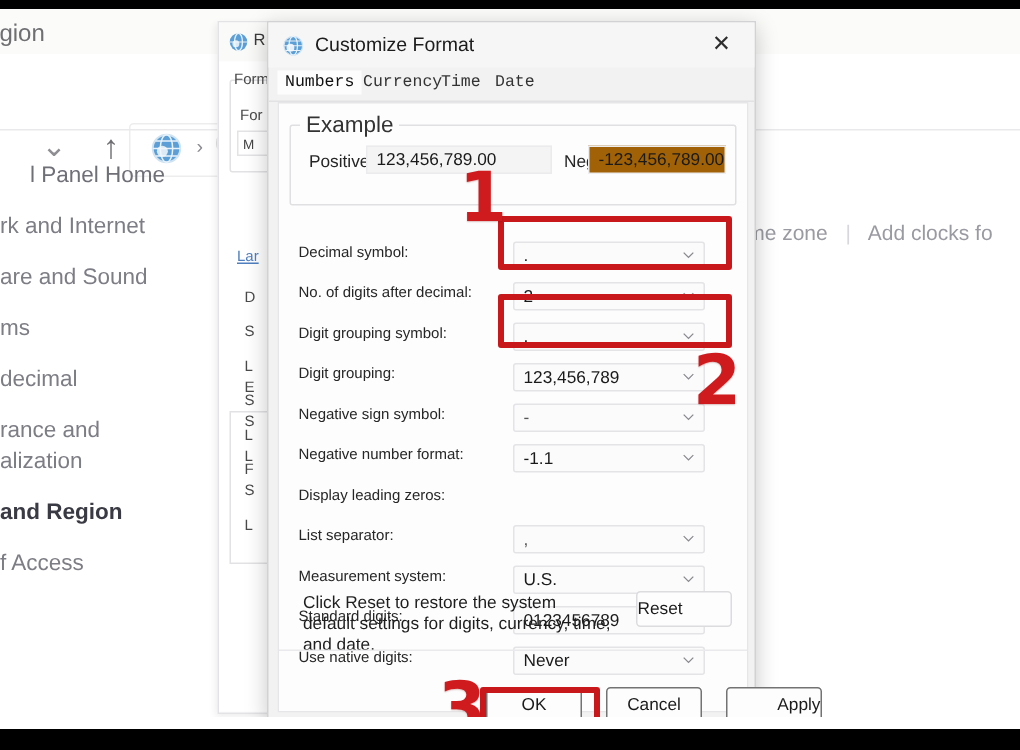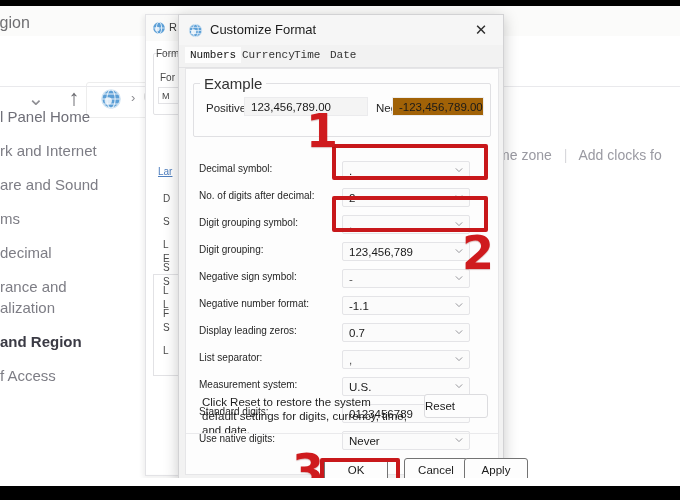--- a/index.html
+++ b/index.html
@@ -25,21 +25,21 @@
   #addr-chip{position:absolute;left:86px;top:44px;width:70px;height:34px;background:#fff;
              border:1px solid #ededed;border-radius:3px;}
   #globe1{position:absolute;left:100px;top:50px;width:22px;height:22px;}
   #addr-sep{position:absolute;left:131px;top:52px;font-size:13px;color:#8b8b90;}
   #addr-text{position:absolute;left:143px;top:48px;font-size:19px;color:#dedede;white-space:nowrap;}
 
   #bg-divider{position:absolute;left:0;top:86px;width:680px;height:1px;background:#e9e9ec;}
 
   #side-list{position:absolute;left:0;top:108px;width:180px;}
   .side-item{font-size:15px;color:#7d7d85;line-height:17px;margin-bottom:17px;white-space:nowrap;}
-  .side-item.home{color:#6f6f78;}
+  .side-item.home{color:#6f6f78;padding-left:20px;}
   .side-item.two{margin-bottom:4px;}
   .side-item.sel{color:#3a3a44;font-weight:bold;}
 
   #right-links{position:absolute;left:495px;top:147px;font-size:14px;color:#9a9aa2;white-space:nowrap;}
   #right-links .bar{color:#d8d8dc;margin:0 8px;}
 
   
   #mid-window{position:absolute;left:145px;top:14px;width:42px;height:460px;background:#fdfdfd;
               border:1px solid #e3e3e6;box-shadow:-2px 2px 5px rgba(0,0,0,.07);}
   #mid-titlebar{position:absolute;left:0;top:0;width:42px;height:26px;background:#fafaf9;}
@@ -101,21 +101,21 @@
              border:1px solid #dcdcdf;border-radius:3px;font-size:11.5px;color:#1b1b1b;
              text-align:left;line-height:22px;}
 
   #panel-foot-line{position:absolute;left:0;top:364px;width:312px;height:1px;background:#eaeaec;}
 
   #btnrow{position:absolute;left:0;top:434px;width:324px;height:30px;}
   .dbtn{position:absolute;top:0;width:62px;height:22px;background:#fdfdfd;border:1px solid #737373;
         border-radius:3px;font-size:11.5px;color:#1b1b1b;text-align:center;line-height:22px;}
   #btn-ok{left:324px;}
   #btn-cancel{left:404px;}
-  #btn-apply{left:464px;}
+  #btn-apply{left:484px;text-align:right;}
 
   
   .redbox{position:absolute;border:4px solid #c8181b;border-radius:2px;pointer-events:none;}
   .rednum{position:absolute;font-family:"DejaVu Sans",sans-serif;font-weight:bold;color:#cf1b1e;
           line-height:1;pointer-events:none;text-shadow:0 1px 1px rgba(120,0,0,.25);}
   #num1{left:306px;top:108px;font-size:46px;}
   #num2{left:462px;top:230px;font-size:46px;}
   #num3{left:292px;top:448px;font-size:46px;}
   #box1{left:332px;top:144px;width:148px;height:28px;}
   #box2{left:332px;top:196px;width:148px;height:28px;}
@@ -284,26 +284,20 @@
       <div class="fcombo">
         <span class="val">-1.1</span>
         <svg class="chev" viewBox="0 0 10 10">
             <path d="M1 3l4 4 4-4" stroke="#8a8a90" stroke-width="1.1" fill="none"></path>
           </svg>
       </div>
     </div>
 
     <div class="frow" style="top:254px">
       <div class="flabel">Display leading zeros:</div>
-      <div class="fcombo">
-        <span class="val">0.7</span>
-        <svg class="chev" viewBox="0 0 10 10">
-            <path d="M1 3l4 4 4-4" stroke="#8a8a90" stroke-width="1.1" fill="none"></path>
-          </svg>
-      </div>
     </div>
 
     <div class="frow" style="top:281px">
       <div class="flabel">List separator:</div>
       <div class="fcombo">
         <span class="val dim">,</span>
         <svg class="chev" viewBox="0 0 10 10">
             <path d="M1 3l4 4 4-4" stroke="#8a8a90" stroke-width="1.1" fill="none"></path>
           </svg>
       </div>

